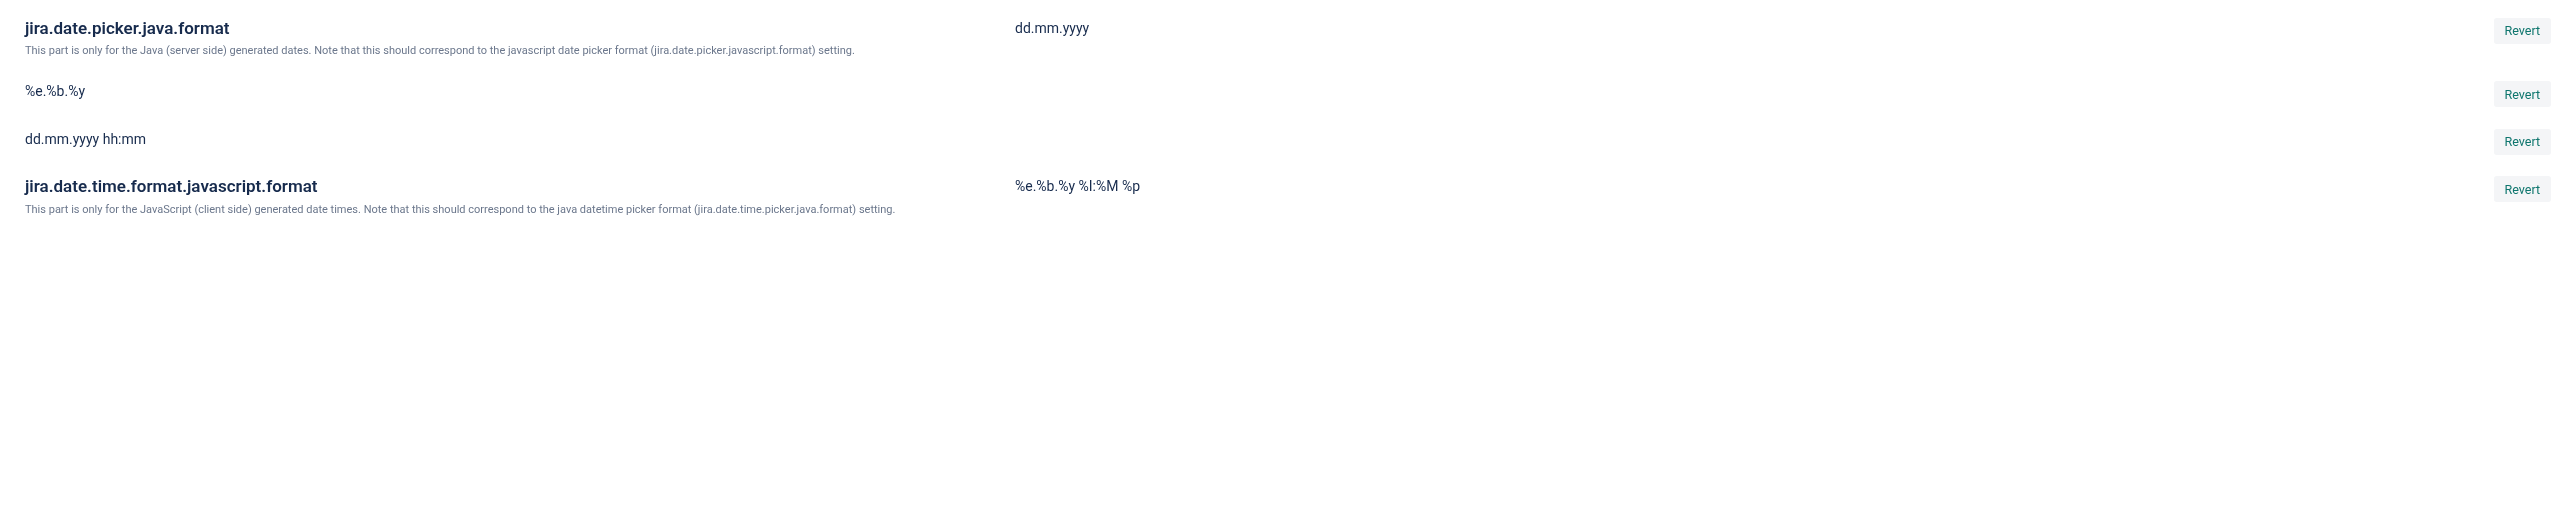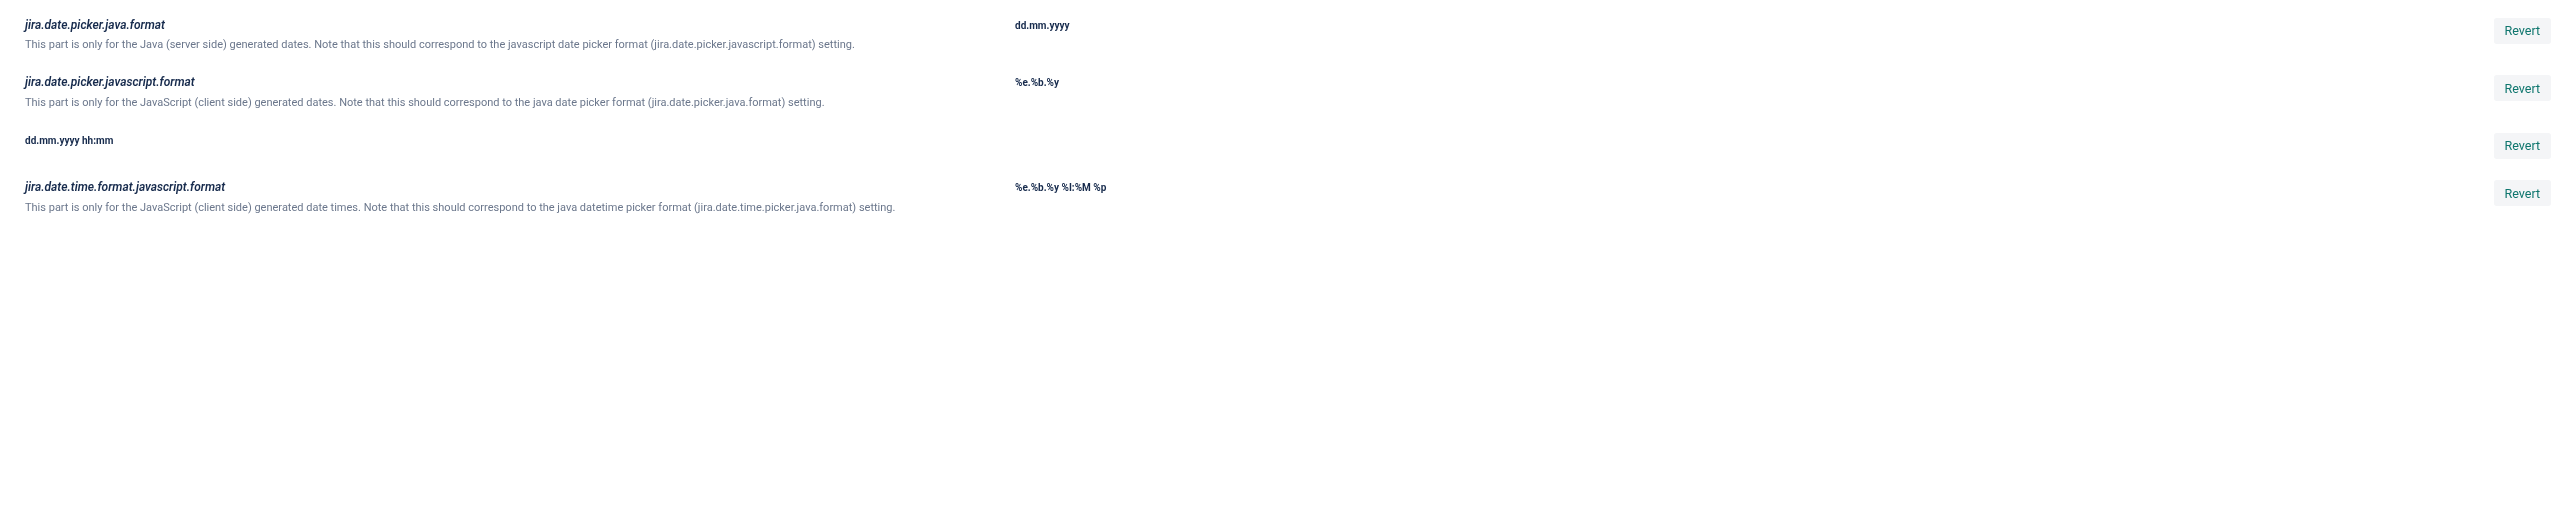--- a/index.html
+++ b/index.html
@@ -18,36 +18,34 @@
       display: flex;
       align-items: flex-start;
       padding: 9px 0 12.6px 0;
     }
     .setting-label {
       flex: 0 0 990px;
       padding-right: 36px;
     }
     .setting-key {
       font-weight: 600;
-      font-size: 12px;
+      font-size: 17px;
       color: #172b4d;
       margin-bottom: 5.4px;
-      font-style: italic;
     }
     .setting-description {
       font-size: 11px;
       color: #6b778c;
       line-height: 1.5;
     }
     .setting-value {
       flex: 1;
-      font-size: 10px;
+      font-size: 14px;
       color: #172b4d;
       padding-top: 1.8px;
-      font-weight: bold;
     }
     .setting-action {
       flex: 0 0 auto;
       padding-left: 18px;
     }
     .revert-button {
       background: #f4f5f7;
       border: none;
       border-radius: 2.7px;
       padding: 5.4px 10.8px;
@@ -67,24 +65,20 @@
       <div class="setting-key">jira.date.picker.java.format</div>
       <div class="setting-description">This part is only for the Java (server side) generated dates. Note that this should correspond to the javascript date picker format (jira.date.picker.javascript.format) setting.</div>
     </div>
     <div class="setting-value">dd.mm.yyyy</div>
     <div class="setting-action">
       <button class="revert-button">Revert</button>
     </div>
   </div>
 
   <div class="setting-row">
-    <div class="setting-label">
-      <div class="setting-key">jira.date.picker.javascript.format</div>
-      <div class="setting-description">This part is only for the JavaScript (client side) generated dates. Note that this should correspond to the java date picker format (jira.date.picker.java.format) setting.</div>
-    </div>
     <div class="setting-value">%e.%b.%y</div>
     <div class="setting-action">
       <button class="revert-button">Revert</button>
     </div>
   </div>
 
   <div class="setting-row">
     <div class="setting-value">dd.mm.yyyy hh:mm</div>
     <div class="setting-action">
       <button class="revert-button">Revert</button>

